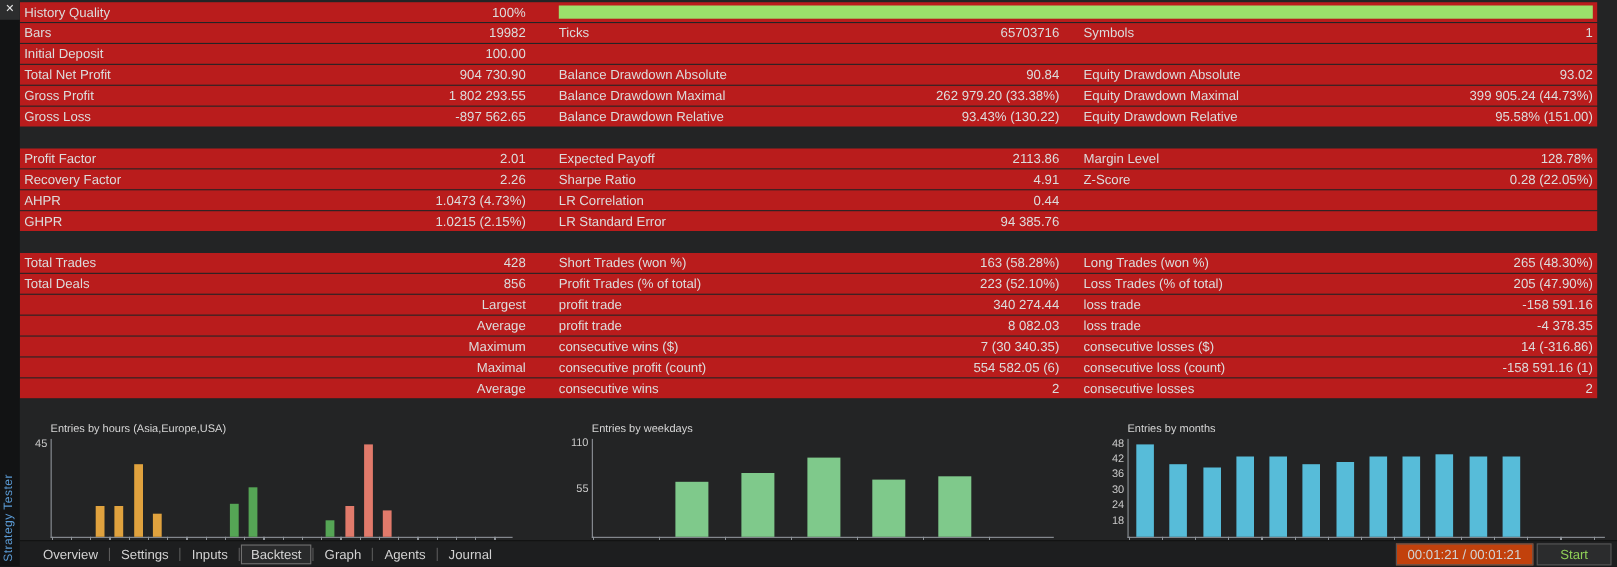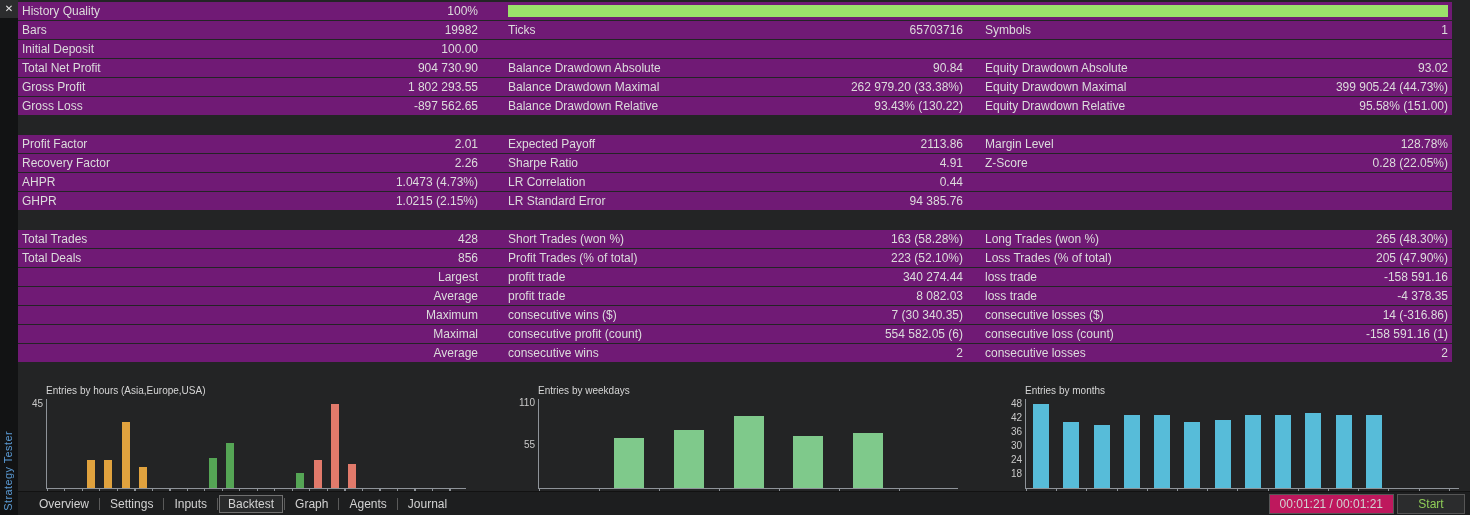--- a/index.html
+++ b/index.html
@@ -7,21 +7,21 @@
        font-family:"Liberation Sans",sans-serif;-webkit-font-smoothing:antialiased;}
   
   .side{position:absolute;left:0;top:0;bottom:0;width:18px;background:#121314;z-index:6;}
   .close{width:18px;height:18px;line-height:17px;text-align:center;color:#e6e6e6;font-size:10px;
          background:#2c2d2e;cursor:pointer;}
   .side-title{position:absolute;bottom:4px;left:2px;writing-mode:vertical-rl;transform:rotate(180deg);
               color:#5b9bd5;font-size:11px;letter-spacing:.4px;white-space:nowrap;}
   .main{position:absolute;left:18px;right:0;top:0;bottom:0;}
   
   .stats{position:absolute;top:2px;left:0;width:1434px;}
-  .row{position:relative;height:18px;margin-bottom:1px;background:#701a75;}
+  .row{position:relative;height:18px;margin-bottom:1px;background:#b91c1c;}
   .row.blank{background:transparent;}
   .cell{position:absolute;top:0;height:18px;display:flex;justify-content:space-between;align-items:center;
         font-size:12px;color:#dcdcdc;overflow:hidden;}
   .c1{left:4px;width:456px;}
   .c2{left:490px;width:455px;}
   .c3{left:967px;width:463px;}
   .lbl,.val{white-space:nowrap;}
   .qbar{position:absolute;left:490px;width:940px;top:3px;height:12px;
         background:linear-gradient(180deg,#b9ef90,#8bdb58);}
   
@@ -44,21 +44,21 @@
   .bar{width:8px;}
   #chart2 .bar{width:30px;} #chart3 .bar{width:16px;}
   
   .tabbar{position:absolute;left:0;right:0;bottom:0;height:23px;background:#1d1e1f;
           border-top:1px solid #121212;display:flex;align-items:center;}
   .tabs{display:flex;align-items:center;padding-left:12px;}
   .tab{padding:2px 9px;font-size:12px;color:#d2d2d2;cursor:pointer;}
   .tab.sel{border:1px solid #707070;background:#292a2b;padding:1px 8px;}
   .tsep{width:1px;height:12px;background:#5a5a5a;margin:0 1px;}
   .tab-right{margin-left:auto;display:flex;align-items:center;gap:3px;padding-right:5px;}
-  .timer{border:1px solid #565656;background:#be185d;color:#d2d2d2;font-size:12px;
+  .timer{border:1px solid #565656;background:#c2410c;color:#d2d2d2;font-size:12px;
          padding:2px 10px;white-space:nowrap;}
   .start-btn{border:1px solid #565656;background:#2b2c2d;color:#8fce57;font-size:12px;
              font-family:"Liberation Sans",sans-serif;width:68px;padding:2px 0;text-align:center;cursor:pointer;}
 </style>
 </head>
 <body>
 
 <div class="app">
 
   <div class="side">

